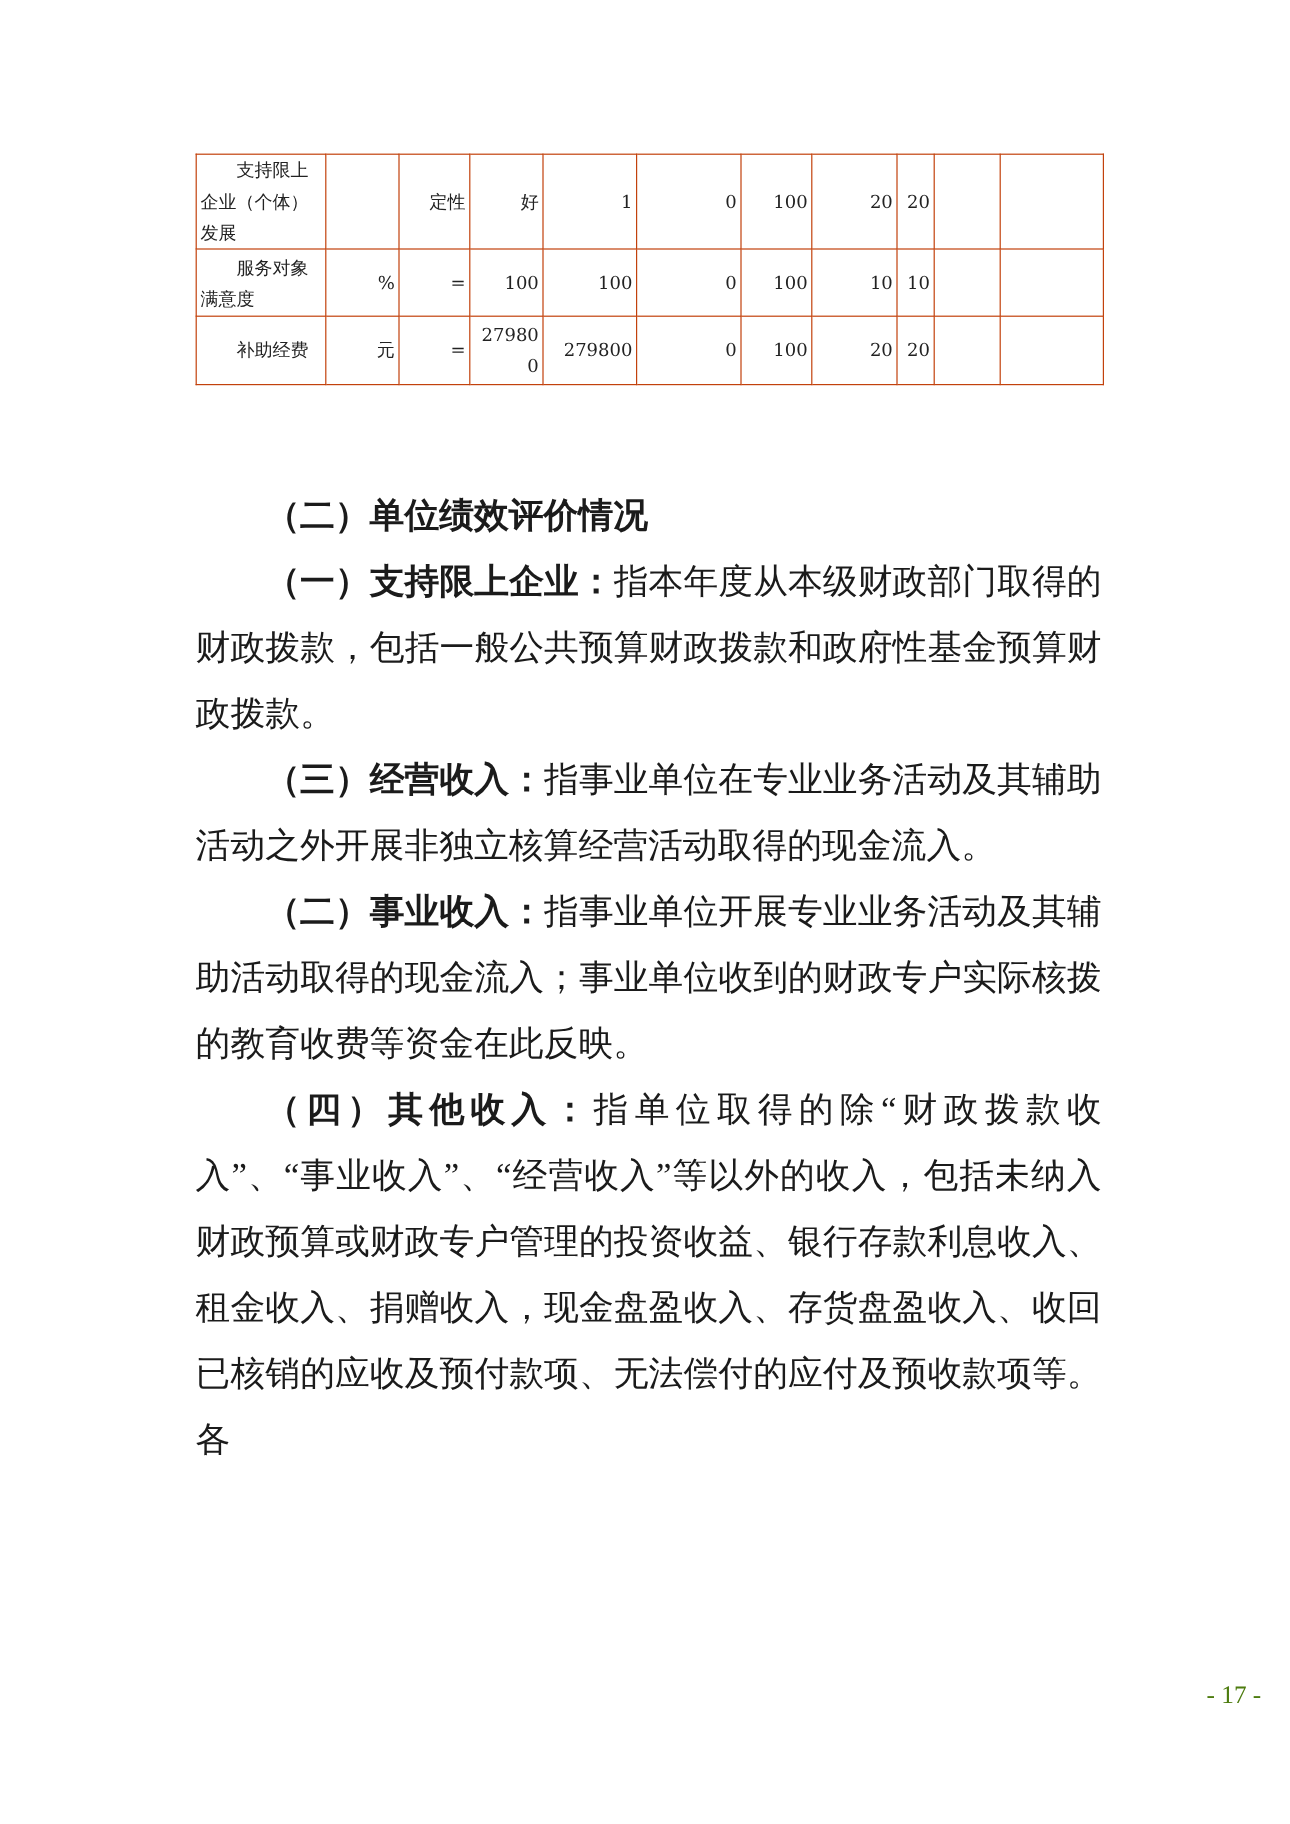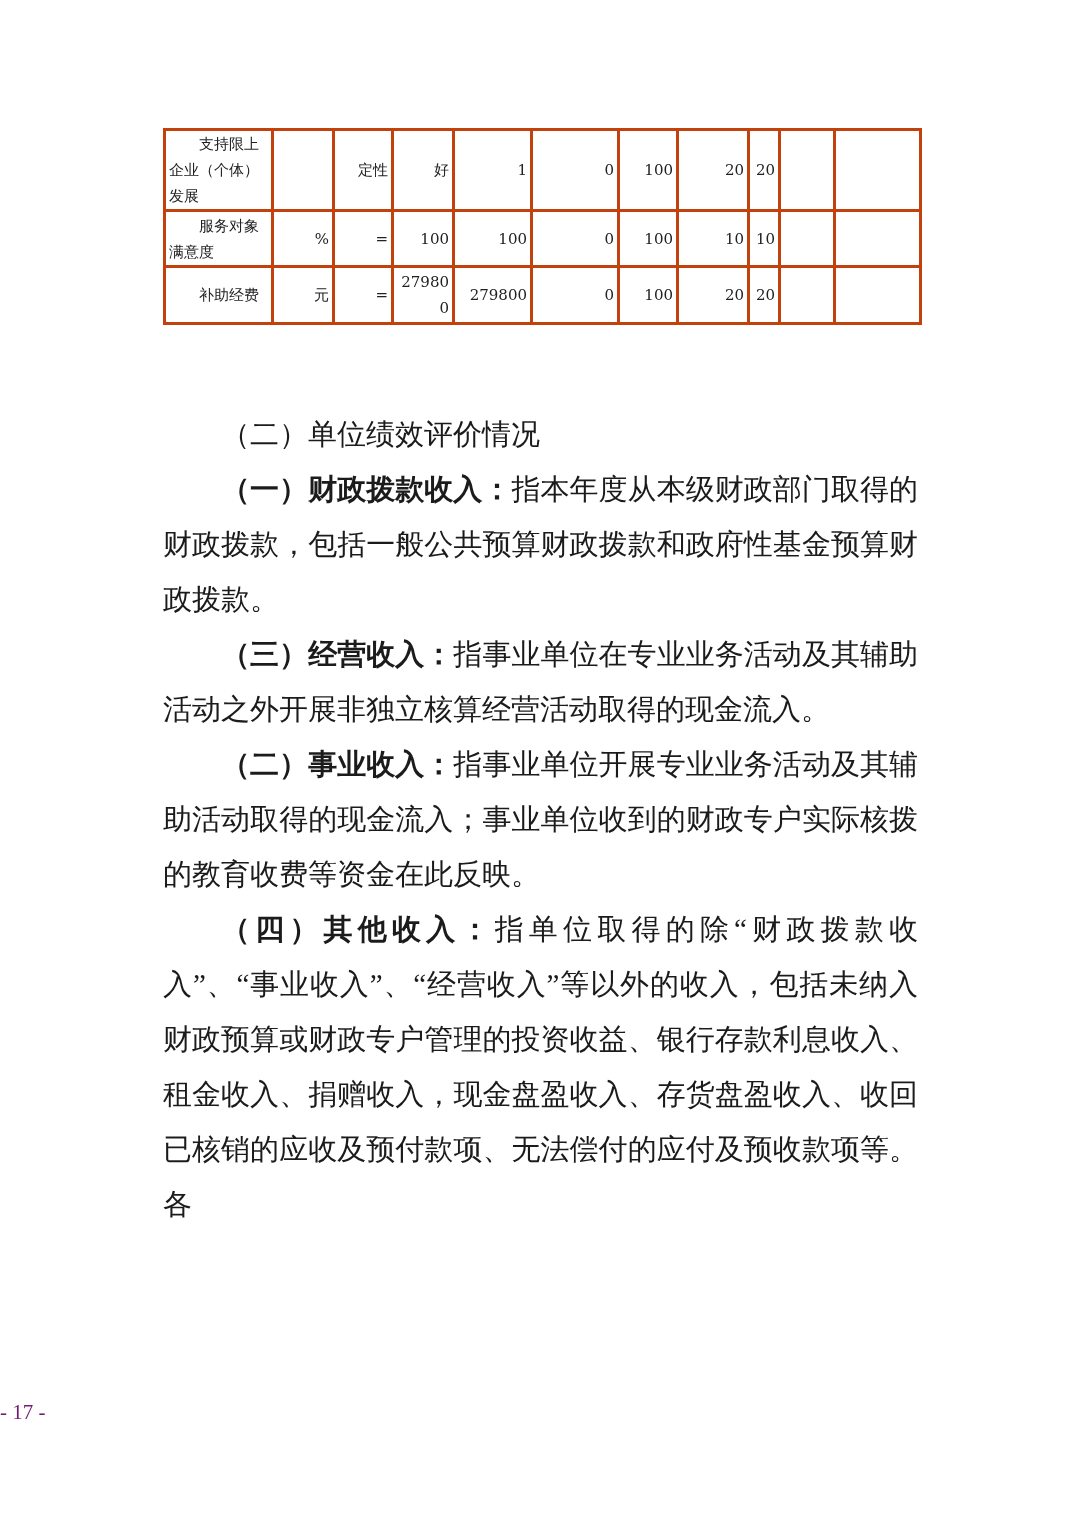--- a/index.html
+++ b/index.html
@@ -23,21 +23,21 @@
   table.indicators {
     border-collapse: collapse;
     table-layout: fixed;
     width: 756px;
     font-family: "DejaVu Serif", serif;
     font-size: 15px;
     line-height: 26px;
     color: #222222;
   }
   table.indicators td {
-    border: 3px solid #c2410c;
+    border: 1px solid #c2410c;
     padding: 0 3px;
     vertical-align: middle;
     box-sizing: border-box;
     overflow: hidden;
   }
   tr.r0 { height: 61px; }
   tr.r1 { height: 56px; margin-top: 24px; }
   tr.r2 { height: 57px; }
   td.lbl { text-align: left; text-indent: 2em; padding: 0 1px; }
   td.ctr { text-align: right; }
@@ -46,32 +46,32 @@
 
   
   .content {
     margin-top: 82px;
     width: 755px;
     font-size: 29px;
     line-height: 55px;
     text-align: justify;
   }
   .content p { margin: 0; text-indent: 2em; }
-  .content p.heading { font-weight: normal; }
+  .content p.heading { font-weight: bold; }
   .content p.h-top { text-indent: 0; font-weight: bold; }
   .term-label { font-weight: bold; }
 
   
   .page-footer {
     position: absolute;
     left: 0; top: 1400px;
     width: 1051px;
-    text-align: left;
+    text-align: right;
     font-size: 21px;
-    color: #701a75;
+    color: #4d7c0f;
   }
 </style>
 </head>
 <body>
 
 <div class="page-inner">
 
   <table class="indicators">
     <colgroup>
       <col style="width:108px">
@@ -125,21 +125,21 @@
         <td class="num">20</td>
         <td></td>
         <td></td>
       </tr>
     </tbody>
   </table>
 
   <div class="content">
     <p class="heading">（二）单位绩效评价情况</p>
 
-    <p><span class="term-label">（一）财政拨款收入：</span><span>指本年度从本级财政部门取得的财政拨款，包括一般公共预算财政拨款和政府性基金预算财政拨款。</span></p>
+    <p><span class="term-label">（一）支持限上企业：</span><span>指本年度从本级财政部门取得的财政拨款，包括一般公共预算财政拨款和政府性基金预算财政拨款。</span></p>
 
     <p><span class="term-label">（三）经营收入：</span><span>指事业单位在专业业务活动及其辅助活动之外开展非独立核算经营活动取得的现金流入。</span></p>
 
     <p><span class="term-label">（二）事业收入：</span><span>指事业单位开展专业业务活动及其辅助活动取得的现金流入；事业单位收到的财政专户实际核拨的教育收费等资金在此反映。</span></p>
 
     <p><span class="term-label">（四）其他收入：</span><span>指单位取得的除“财政拨款收入”、“事业收入”、“经营收入”等以外的收入，包括未纳入财政预算或财政专户管理的投资收益、银行存款利息收入、租金收入、捐赠收入，现金盘盈收入、存货盘盈收入、收回已核销的应收及预付款项、无法偿付的应付及预收款项等。各</span></p>
   </div>
 
 </div>
 

